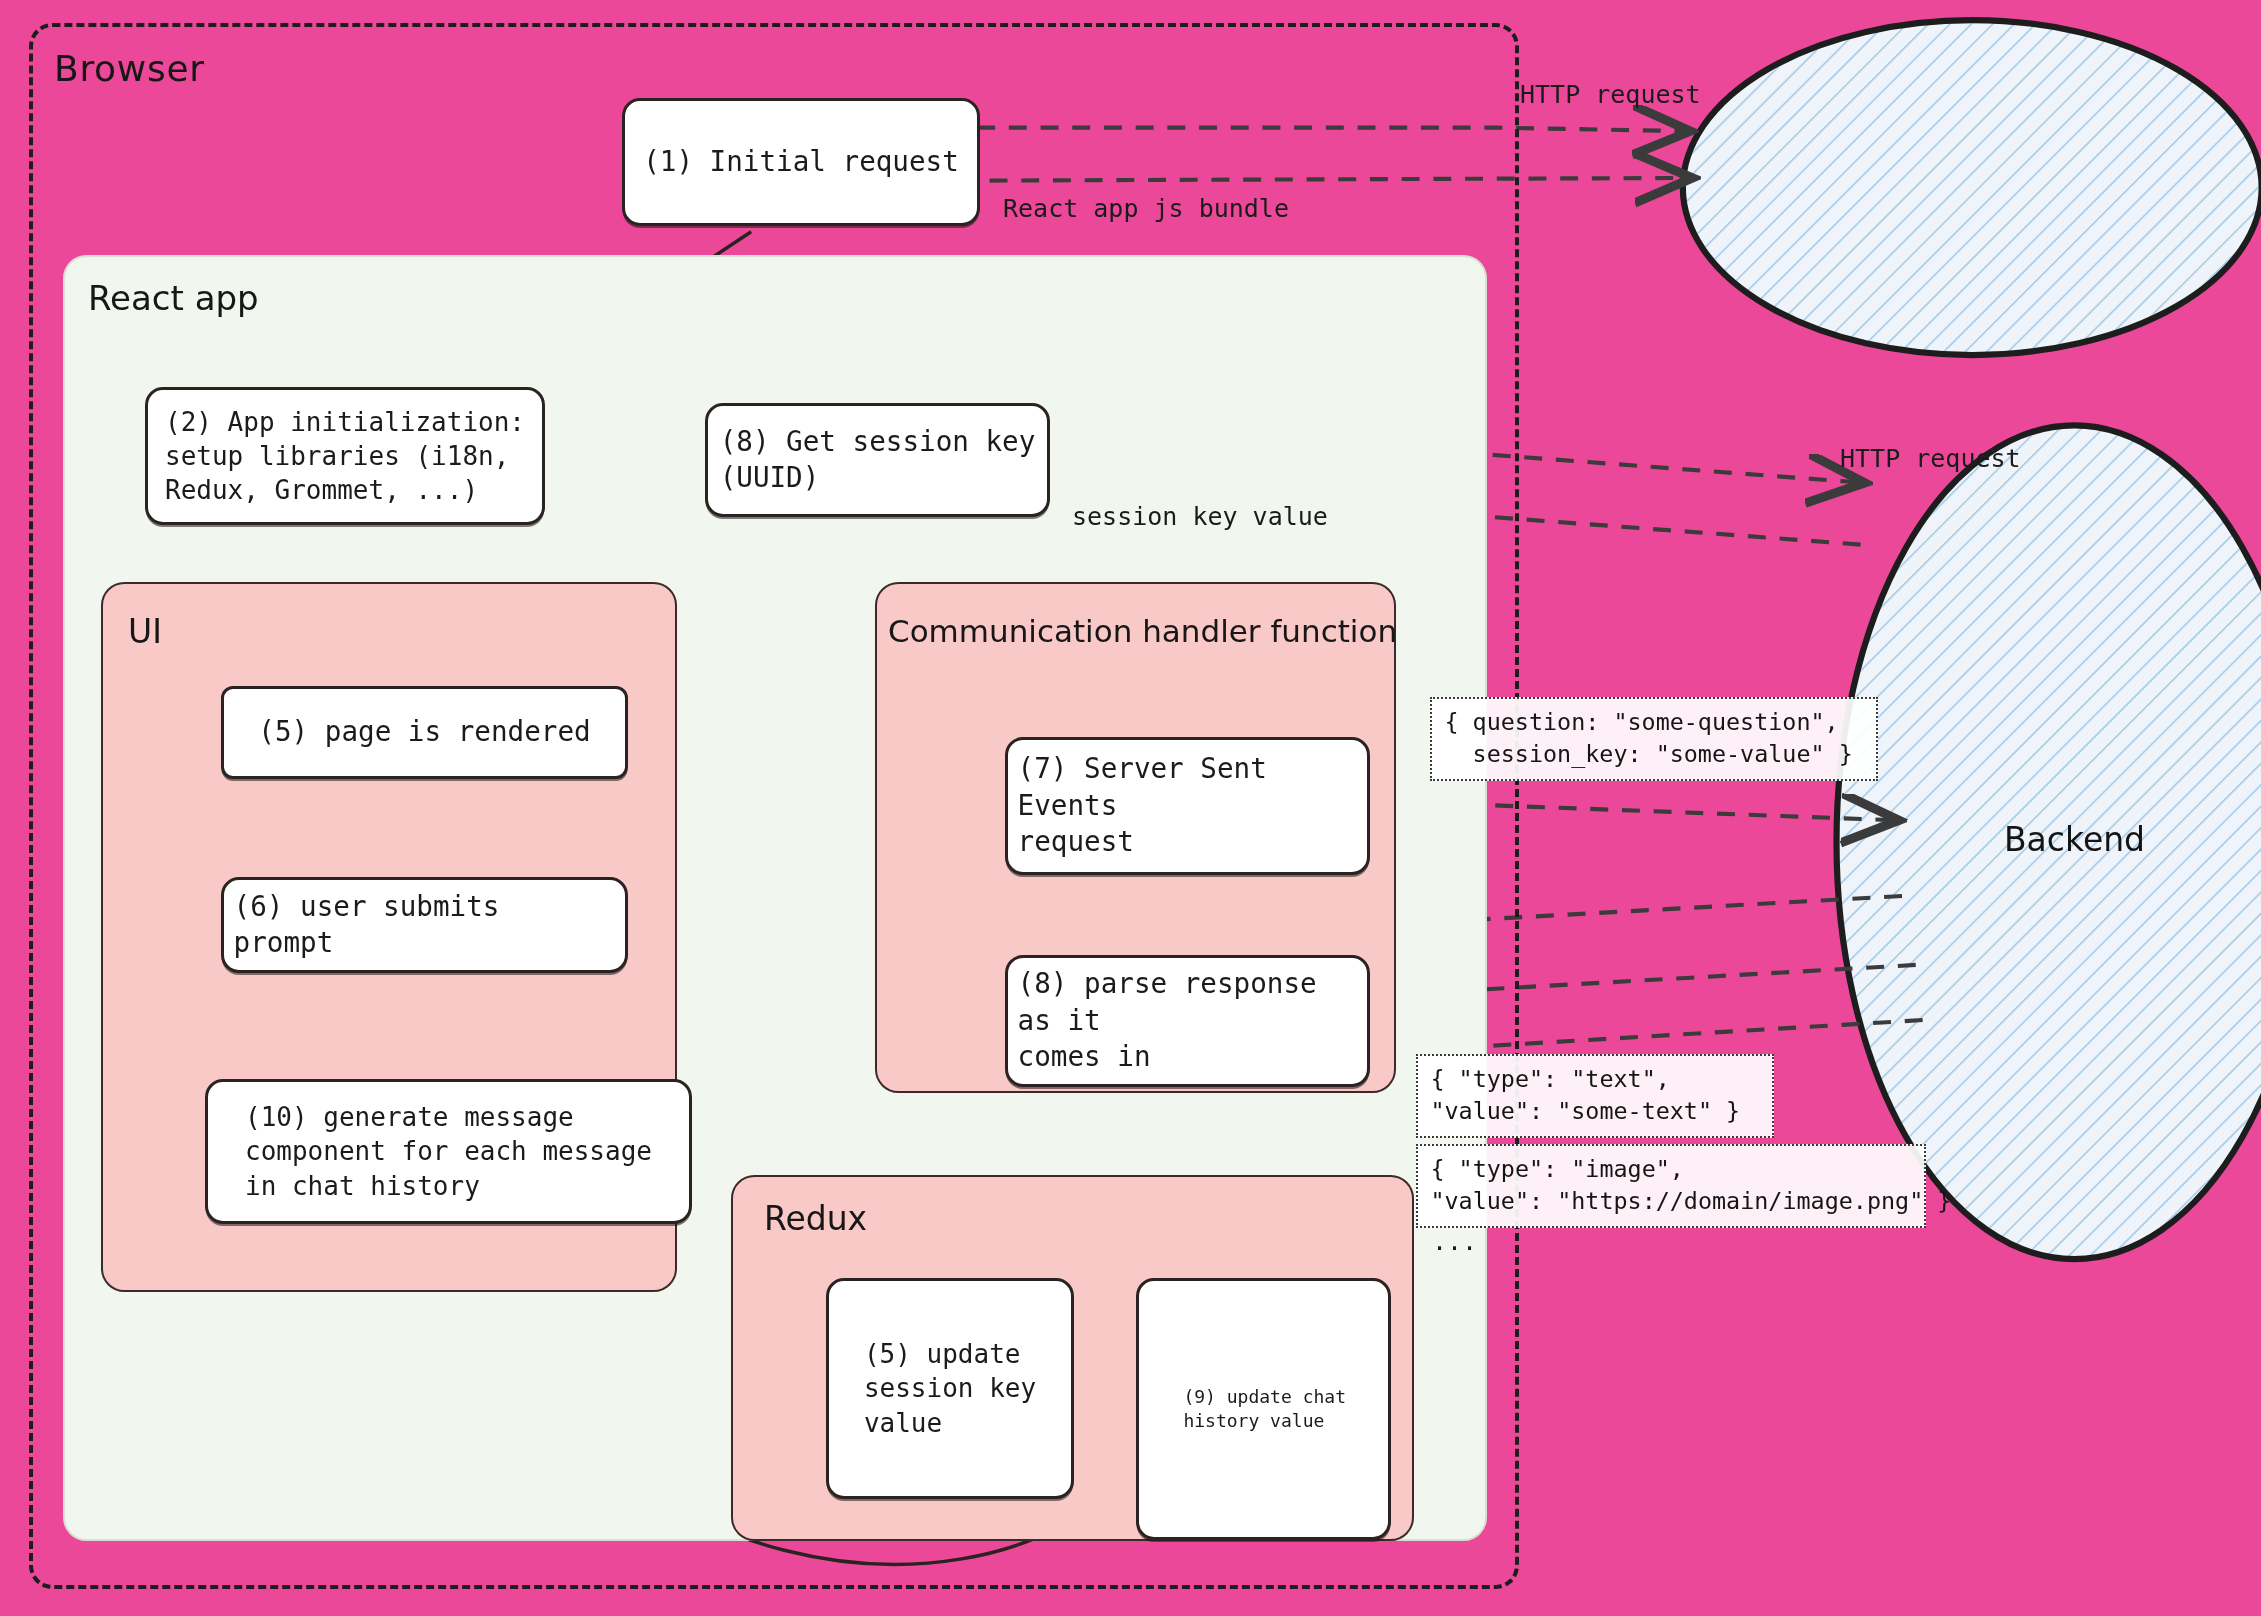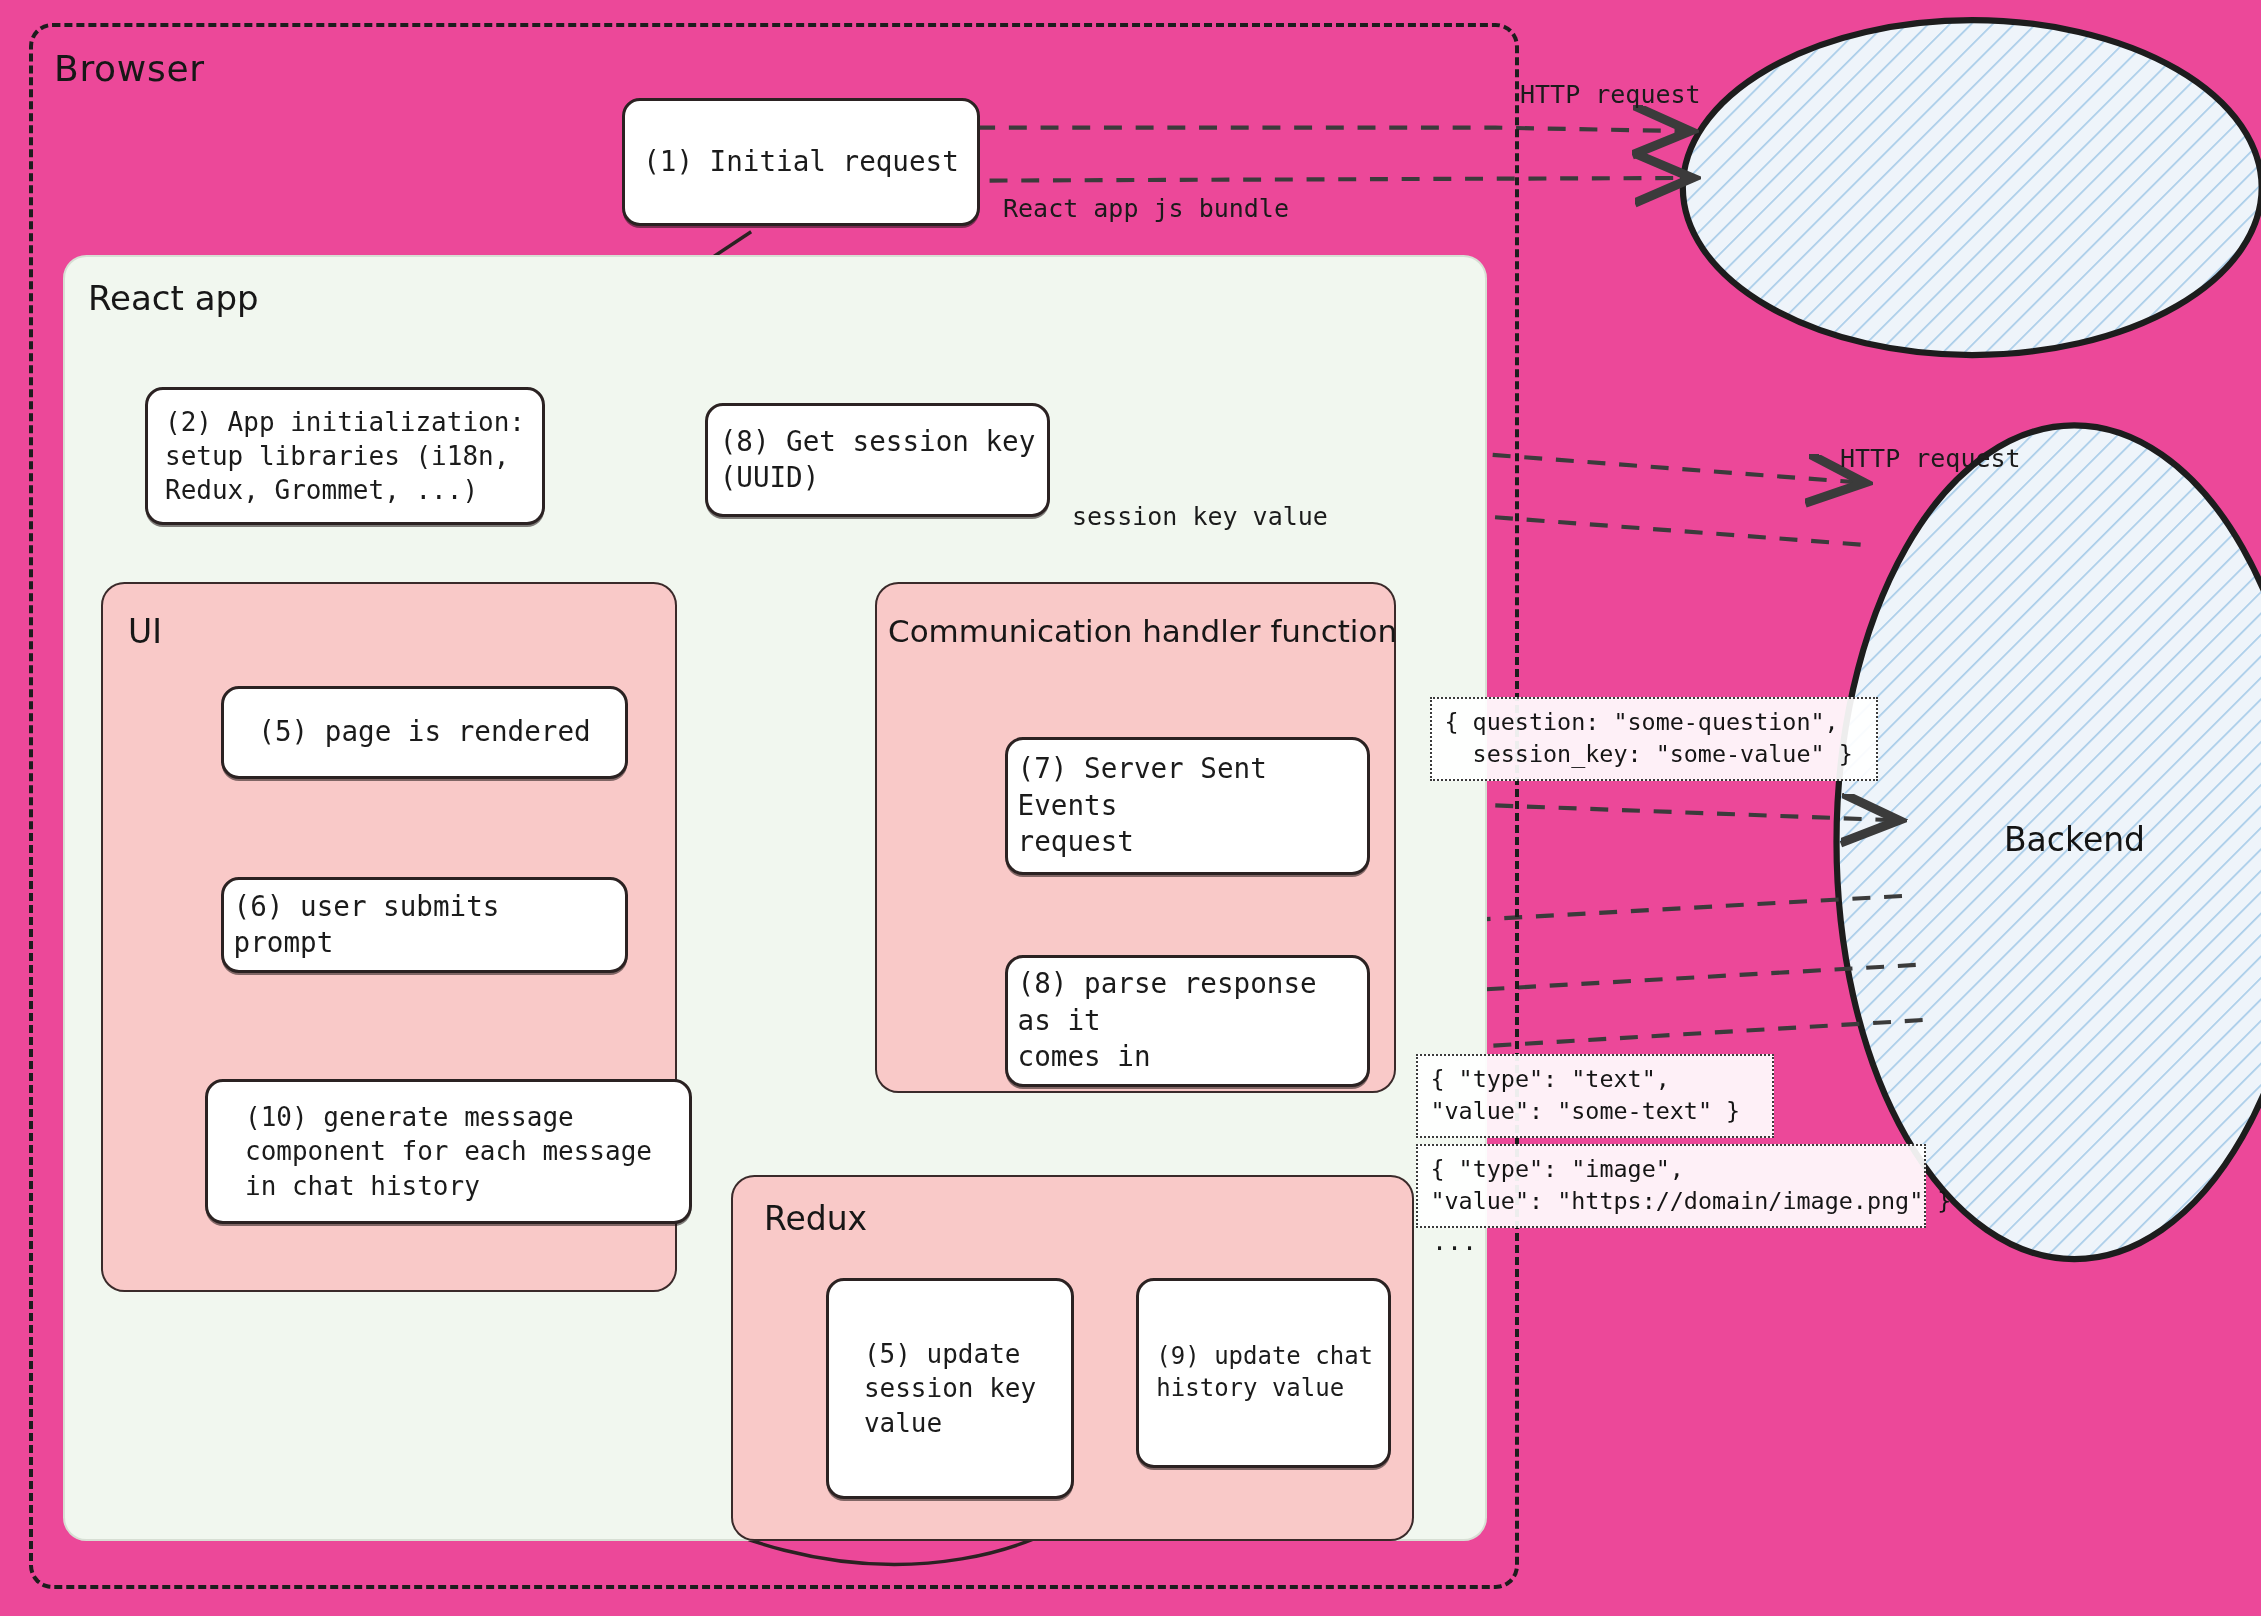--- a/index.html
+++ b/index.html
@@ -44,27 +44,27 @@
     position:absolute;background:#ffffff;border:3.4px solid #2b2222;border-radius:18px;
     display:flex;align-items:center;justify-content:center;text-align:left;
     font-family:"DejaVu Sans Mono", monospace;font-size:27.6px;color:#1b1b1b;
     line-height:1.32;padding:4.1px 9.6px;box-sizing:border-box;white-space:pre-line;
     box-shadow:0 2.8px 0 -0.7px rgba(30,20,20,.55);
     margin-left:40px;
   }
   .n1{left:582px;top:98px;width:358px;height:128px;}
   .n2{left:105px;top:387px;width:400px;height:138px;font-size:26px;}
   .n3{left:665px;top:403px;width:345px;height:114px;}
-  .n5{left:181px;top:686px;width:407px;height:93px;}
+  .n5{left:181px;top:686px;width:407px;height:93px;border-radius:12px;}
   .n6{left:181px;top:877px;width:407px;height:96px;}
   .n10{left:165px;top:1079px;width:487px;height:145px;font-size:26px;}
   .n7{left:965px;top:737px;width:365px;height:138px;}
   .n8{left:965px;top:955px;width:365px;height:132px;}
   .n4{left:786px;top:1278px;width:248px;height:221px;font-size:26px;}
-  .n9{left:1096px;top:1278px;width:255px;height:190px;font-size:24px;padding-left:12px;}
+  .n9{left:1096px;top:1278px;width:255px;height:262px;font-size:18px;padding-left:12px;}
 
   
   .ellipse-label{
     position:absolute;text-align:center;font-family:"DejaVu Sans", sans-serif;
     font-size:33px;color:#141414;line-height:1.38;white-space:pre-line;
   }
   .server-label{left:1751px;top:141px;width:448px;}
   .backend-label{left:1971px;top:817px;width:207px;}
 
   

